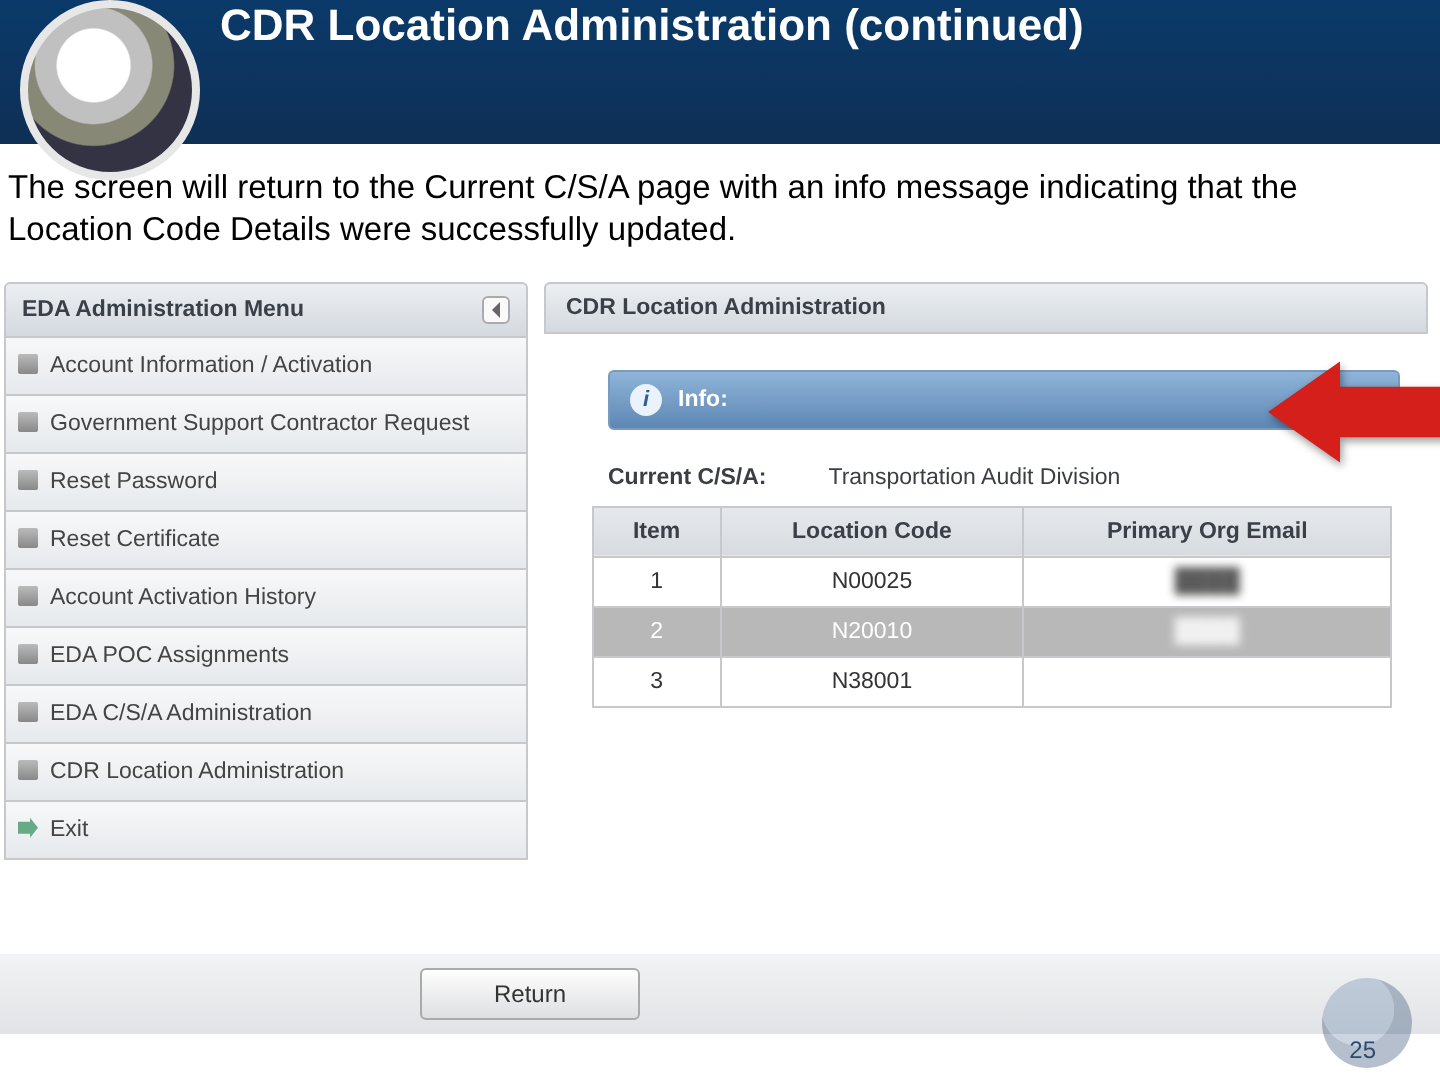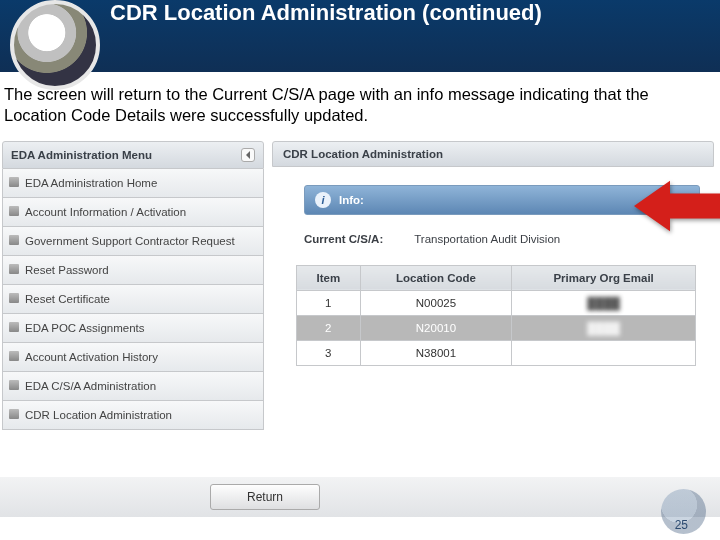--- a/index.html
+++ b/index.html
@@ -31,21 +31,21 @@
   .main{flex:1;padding:4px 6px 4px 2px;position:relative}
   .main-head{background:linear-gradient(#eceff2,#d4d9df);border:1px solid #c6c8cb;border-radius:3px 3px 0 0;
     font-size:11.5px;color:#3a4048;font-weight:bold;padding:6px 10px}
   
   .info-banner{margin:18px 0 6px 32px;height:30px;display:flex;align-items:center;padding:0 10px;
     background:linear-gradient(#8fb4d8,#5d87b4);border:1px solid #7a9bbd;border-radius:3px;color:#fff;font-size:11.5px;
     width:396px}
   .info-icon{width:16px;height:16px;border-radius:50%;background:#eaf2fb;color:#2d5d95;font-weight:bold;font-size:11px;
     display:flex;align-items:center;justify-content:center;margin-right:8px;font-style:italic}
   
-  .csa-line{margin:18px 0 20px 32px;font-size:11.5px;color:#3b3f45}
+  .csa-line{margin:18px 0 8px 32px;font-size:11.5px;color:#3b3f45}
   .csa-line b{font-weight:bold;margin-right:28px}
   
   .tbl{margin-left:24px;width:400px;border-collapse:collapse;font-size:11.5px;color:#333}
   .tbl th{background:linear-gradient(#e6e9ec,#d7dbe0);border:1px solid #c6c8cb;padding:6px 8px;text-align:center;font-weight:bold;color:#3a4048}
   .tbl td{border:1px solid #c6c8cb;padding:6px 8px;text-align:center;background:#fff}
   .tbl tr.sel td{background:#b8b8b8;color:#fff}
   .blur{filter:blur(2px);opacity:.8}
   
   .red-arrow{position:absolute;top:42px;right:-4px;width:90px;height:54px;pointer-events:none}
   .red-arrow svg{width:100%;height:100%;filter:drop-shadow(1px 2px 2px rgba(0,0,0,.4))}
@@ -68,29 +68,29 @@
 
 <div class="caption">The screen will return to the Current C/S/A page with an info message indicating that the Location Code Details were successfully updated.</div>
 
 <div class="app-shot">
 
   <div class="sidebar">
     <div class="side-head">
       <span>EDA Administration Menu</span>
       <span class="collapse"></span>
     </div>
-    <div class="side-item"><span>EDA Administration Home</span></div>
     <div class="side-item"><span>Account Information / Activation</span></div>
     <div class="side-item"><span>Government Support Contractor Request</span></div>
     <div class="side-item"><span>Reset Password</span></div>
     <div class="side-item"><span>Reset Certificate</span></div>
+    <div class="side-item"><span>Account Activation History</span></div>
     <div class="side-item"><span>EDA POC Assignments</span></div>
-    <div class="side-item"><span>Account Activation History</span></div>
     <div class="side-item"><span>EDA C/S/A Administration</span></div>
     <div class="side-item"><span>CDR Location Administration</span></div>
+    <div class="side-item exit"><span>Exit</span></div>
   </div>
 
   <div class="main">
     <div class="main-head">CDR Location Administration</div>
 
     <div class="info-banner">
       <span class="info-icon">i</span>
       <b style="margin-right:8px">Info:</b>
     </div>
 

